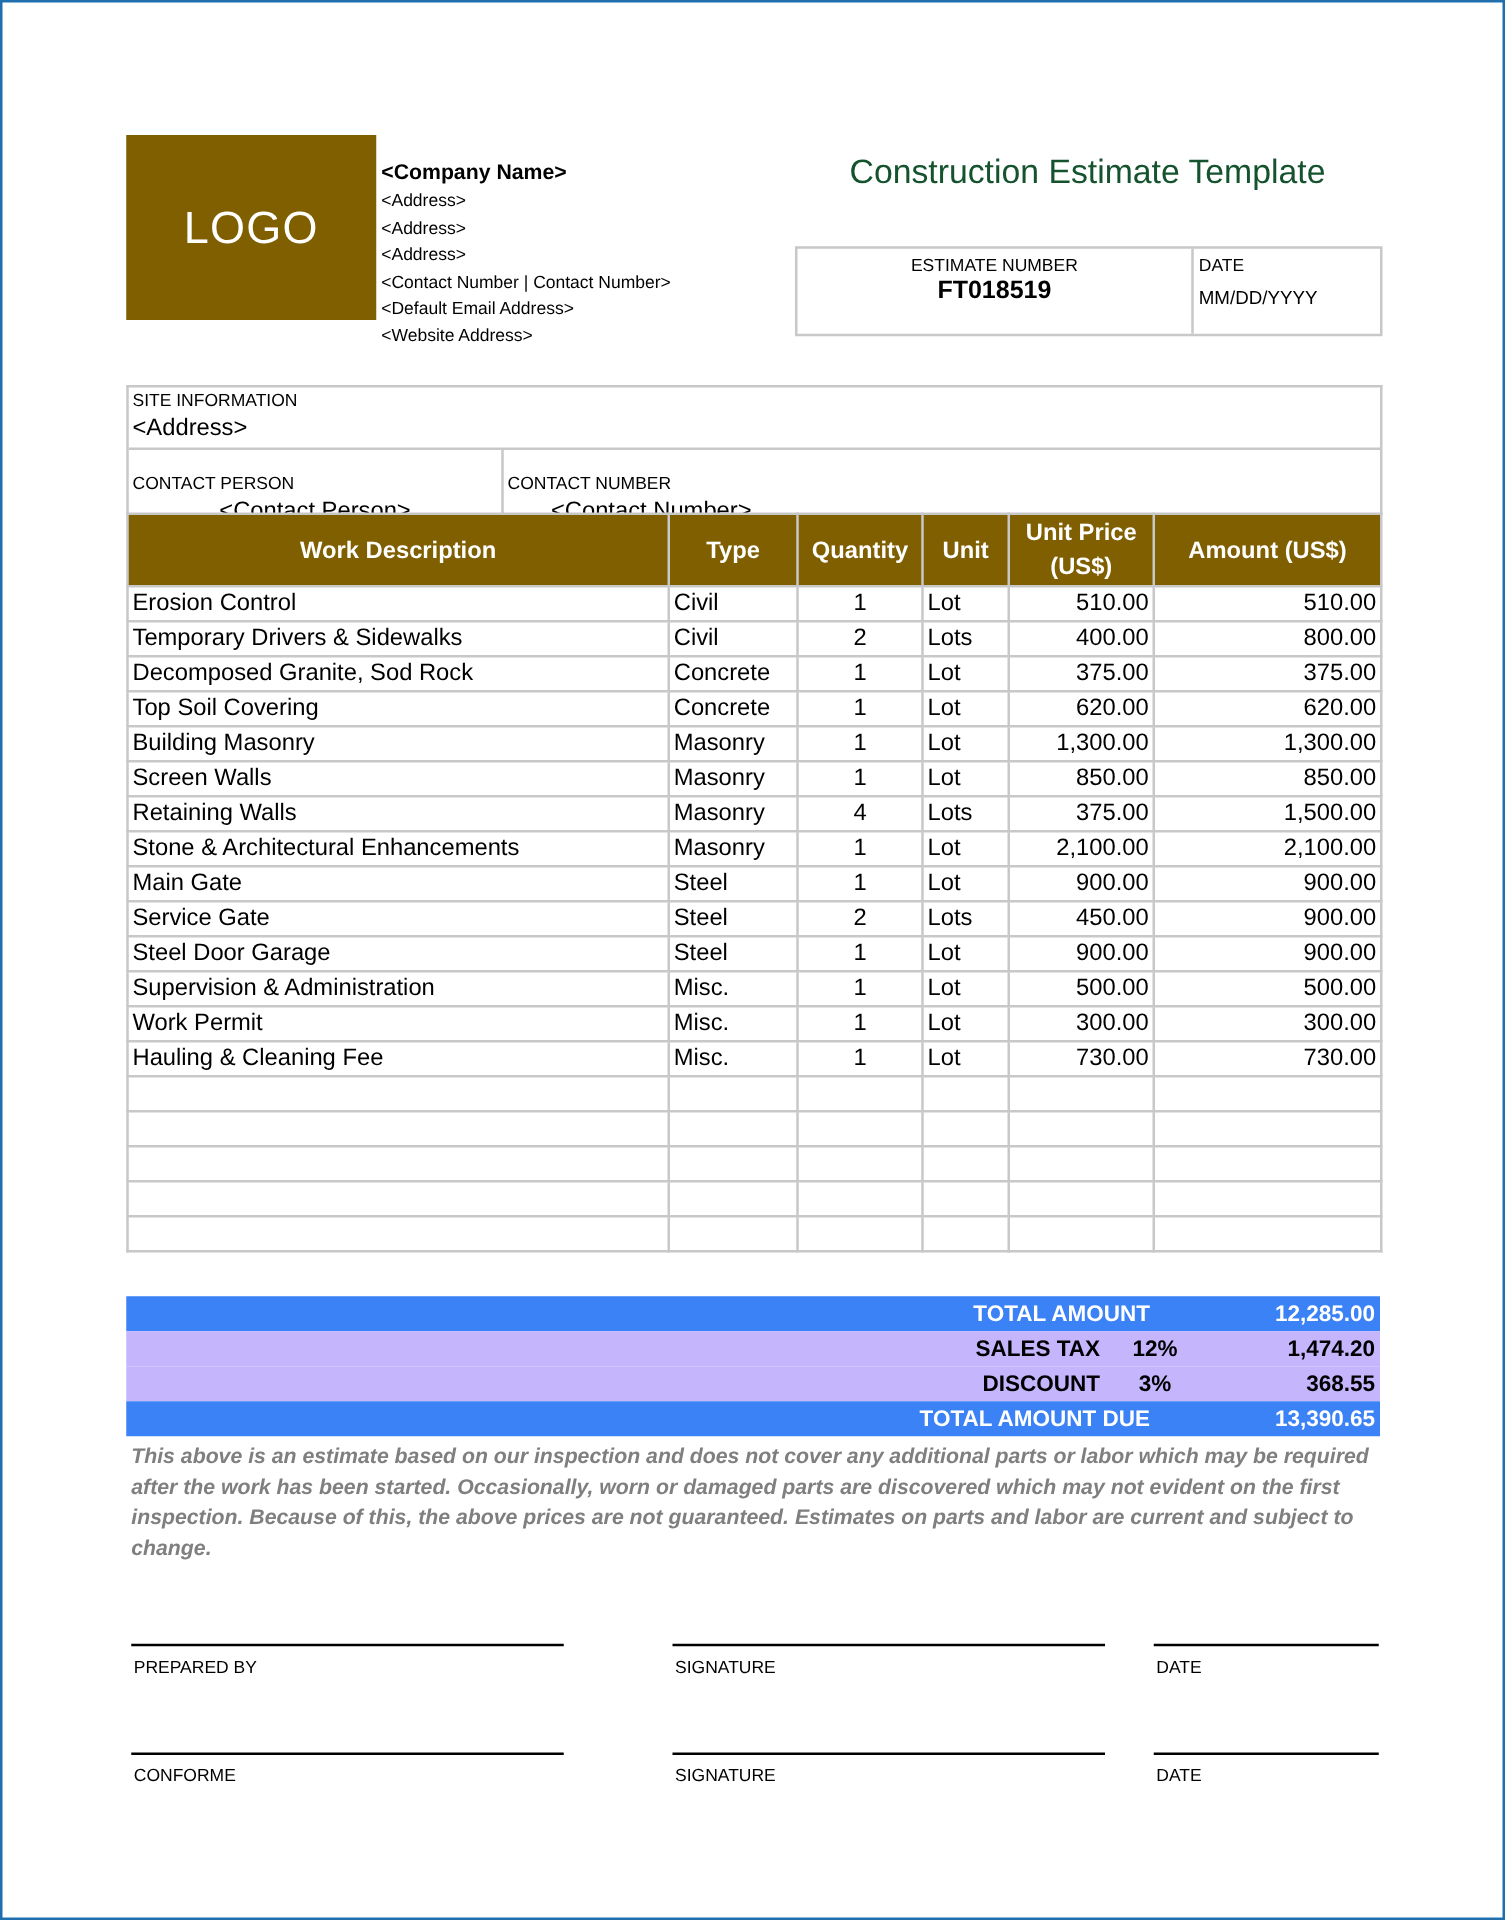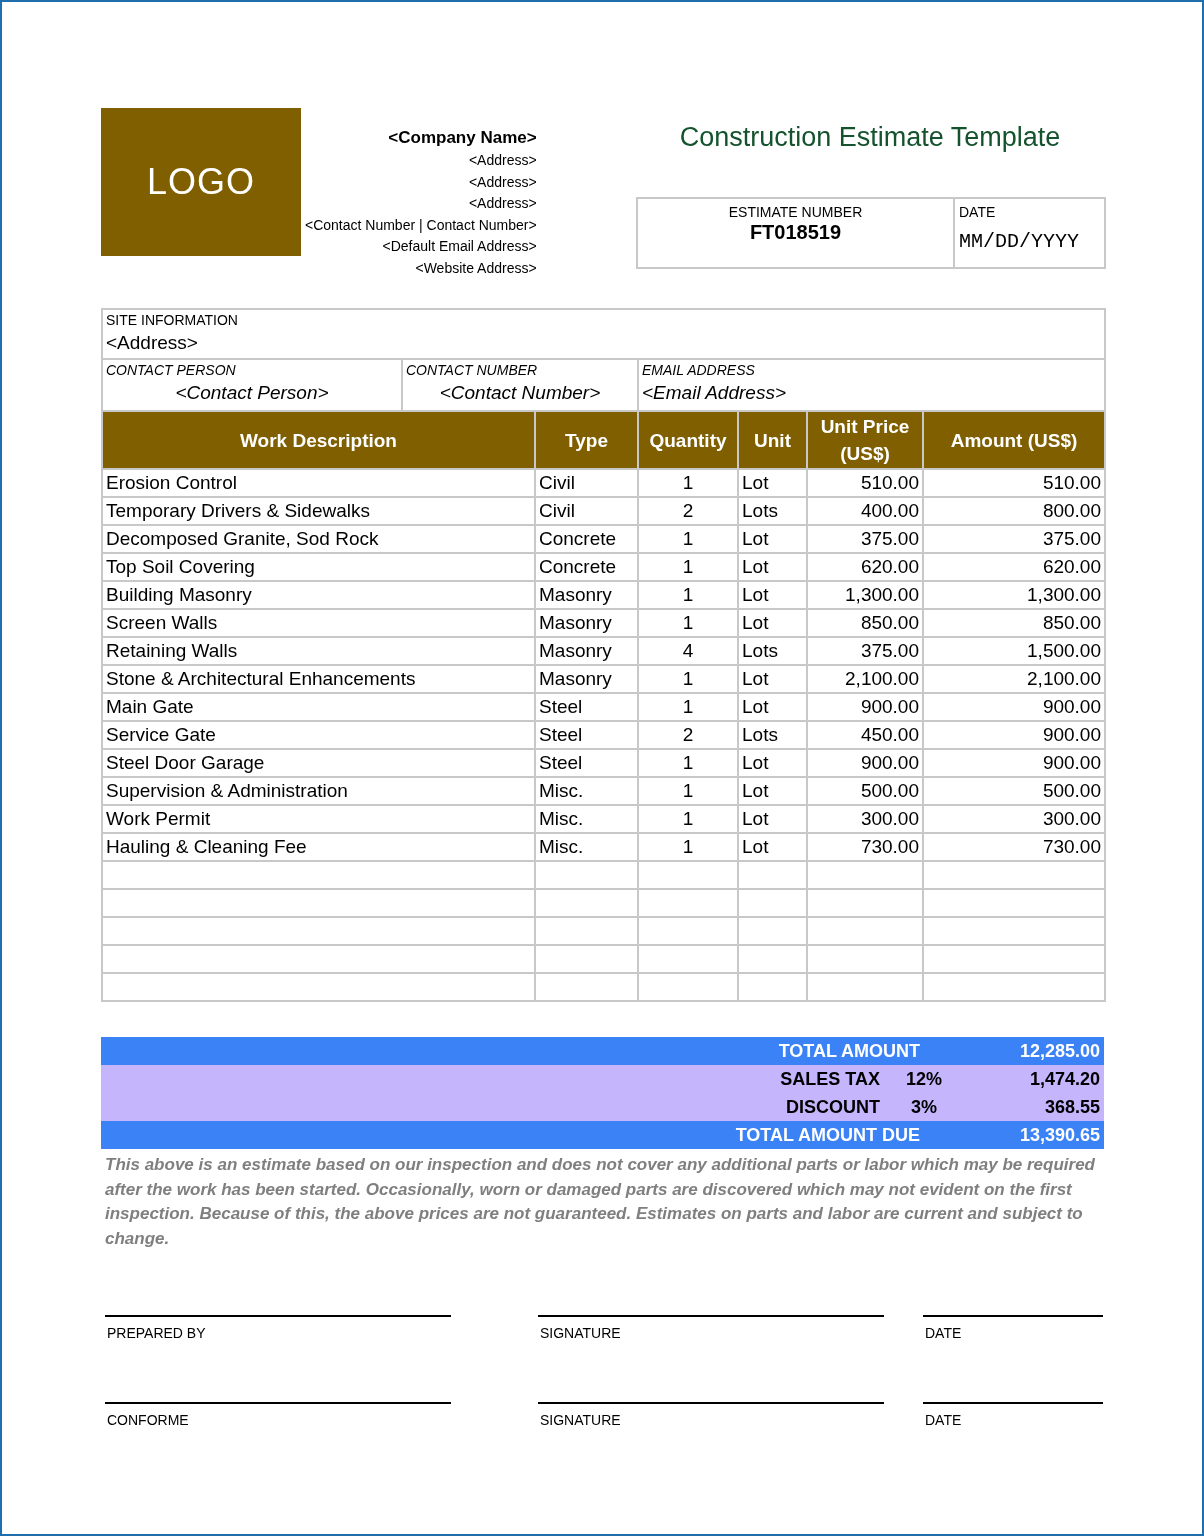--- a/index.html
+++ b/index.html
@@ -10,45 +10,45 @@
   }
   .page-frame {
     position: absolute; left: 0; top: 0; width: 1200px; height: 1532px;
     border: 2px solid #1f6fae;
   }
   .logo-box {
     position: absolute; left: 101px; top: 108px; width: 200px; height: 148px;
     background: #7f5f00; color: #fff; display: flex; align-items: center; justify-content: center;
     font-size: 36px; letter-spacing: 1px;
   }
-  .company-info { position: absolute; left: 305px; top: 126px; font-size: 14px; line-height: 21.5px; text-align: right; }
+  .company-info { position: absolute; left: 305px; top: 126px; font-size: 14px; line-height: 21.5px; }
   .company-info .company-name { font-weight: bold; font-size: 17px; line-height: 24px; }
   .doc-title {
     position: absolute; left: 640px; top: 122px; width: 460px; text-align: center;
     font-weight: normal; font-size: 27px; color: #14532d;
   }
   .est-box {
     position: absolute; left: 636px; top: 197px; width: 466px; height: 68px;
     border: 2px solid #c8c8c8; display: flex;
   }
   .est-box .cell { padding: 5px 4px; box-sizing: border-box; }
   .est-box .cell.num { width: 317px; border-right: 2px solid #c8c8c8; text-align: center; }
   .est-box .cell.date { flex: 1; }
   .small-label { font-size: 14px; }
   .est-number { font-size: 20px; font-weight: bold; margin-top: 1px; }
-  .est-date { font-size: 20px; margin-top: 10px; font-family: Liberation Mono, monospace; }
+  .est-date { font-size: 15px; margin-top: 10px; }
 
   .site-box {
     position: absolute; left: 101px; top: 308px; width: 1001px;
     border: 2px solid #c8c8c8; border-bottom: none;
   }
   .site-row1 { height: 50px; border-bottom: 2px solid #c8c8c8; padding: 2px 3px; box-sizing: border-box; }
   .site-row1 .val { font-size: 19px; margin-top: 4px; }
   .site-row2 { display: flex; height: 51px; }
-  .site-row2 .c { box-sizing: border-box; padding: 2px 3px; border-right: 2px solid #c8c8c8; font-style: italic; }
+  .site-row2 .c { box-sizing: border-box; padding: 18px 3px; border-right: 2px solid #c8c8c8; }
   .site-row2 .c:last-child { border-right: none; }
   .site-row2 .c .val { font-size: 19px; margin-top: 4px; }
   .site-row2 .c.center .val { text-align: center; }
 
   table.items {
     position: absolute; left: 101px; top: 410px; width: 1003px;
     border-collapse: collapse; table-layout: fixed;
   }
   table.items th {
     background: #7f5f00; color: #fff; font-size: 19px; font-weight: bold;
@@ -117,24 +117,20 @@
     <div class="val">&lt;Address&gt;</div>
   </div>
   <div class="site-row2">
     <div class="c center" style="width:300px;">
       <div class="small-label">CONTACT PERSON</div>
       <div class="val">&lt;Contact Person&gt;</div>
     </div>
     <div class="c center" style="width:236px; text-align:right;">
       <div class="small-label" style="text-align:left;">CONTACT NUMBER</div>
       <div class="val">&lt;Contact Number&gt;</div>
-    </div>
-    <div class="c" style="flex:1;">
-      <div class="small-label">EMAIL ADDRESS</div>
-      <div class="val">&lt;Email Address&gt;</div>
     </div>
   </div>
 </div>
 
 <table class="items">
   <colgroup>
     <col style="width:433px">
       <col style="width:103px">
       <col style="width:100px">
     <col style="width:69px">

